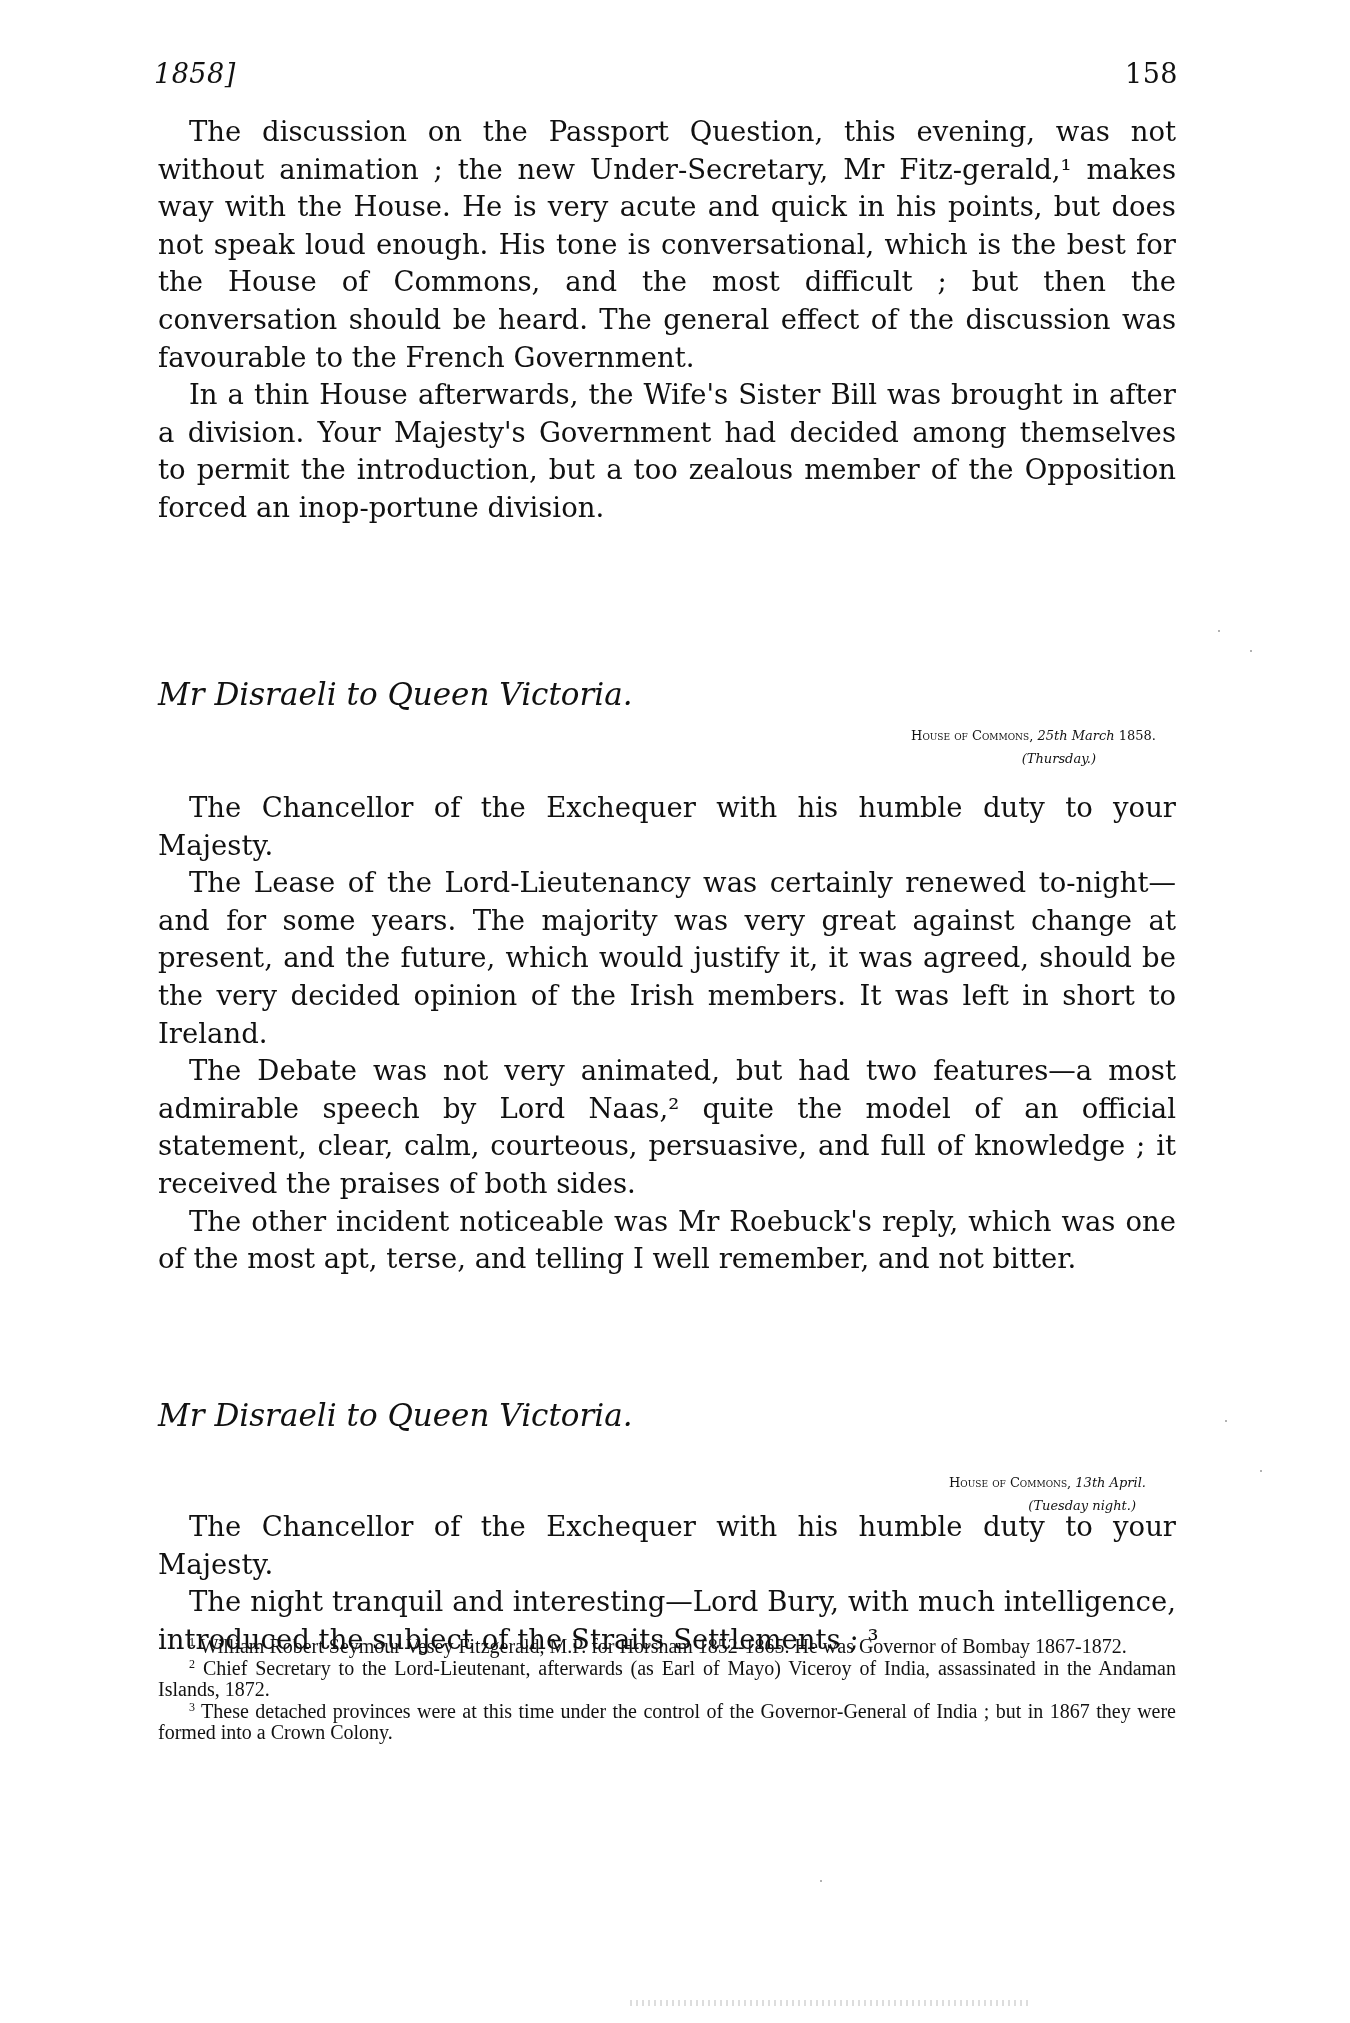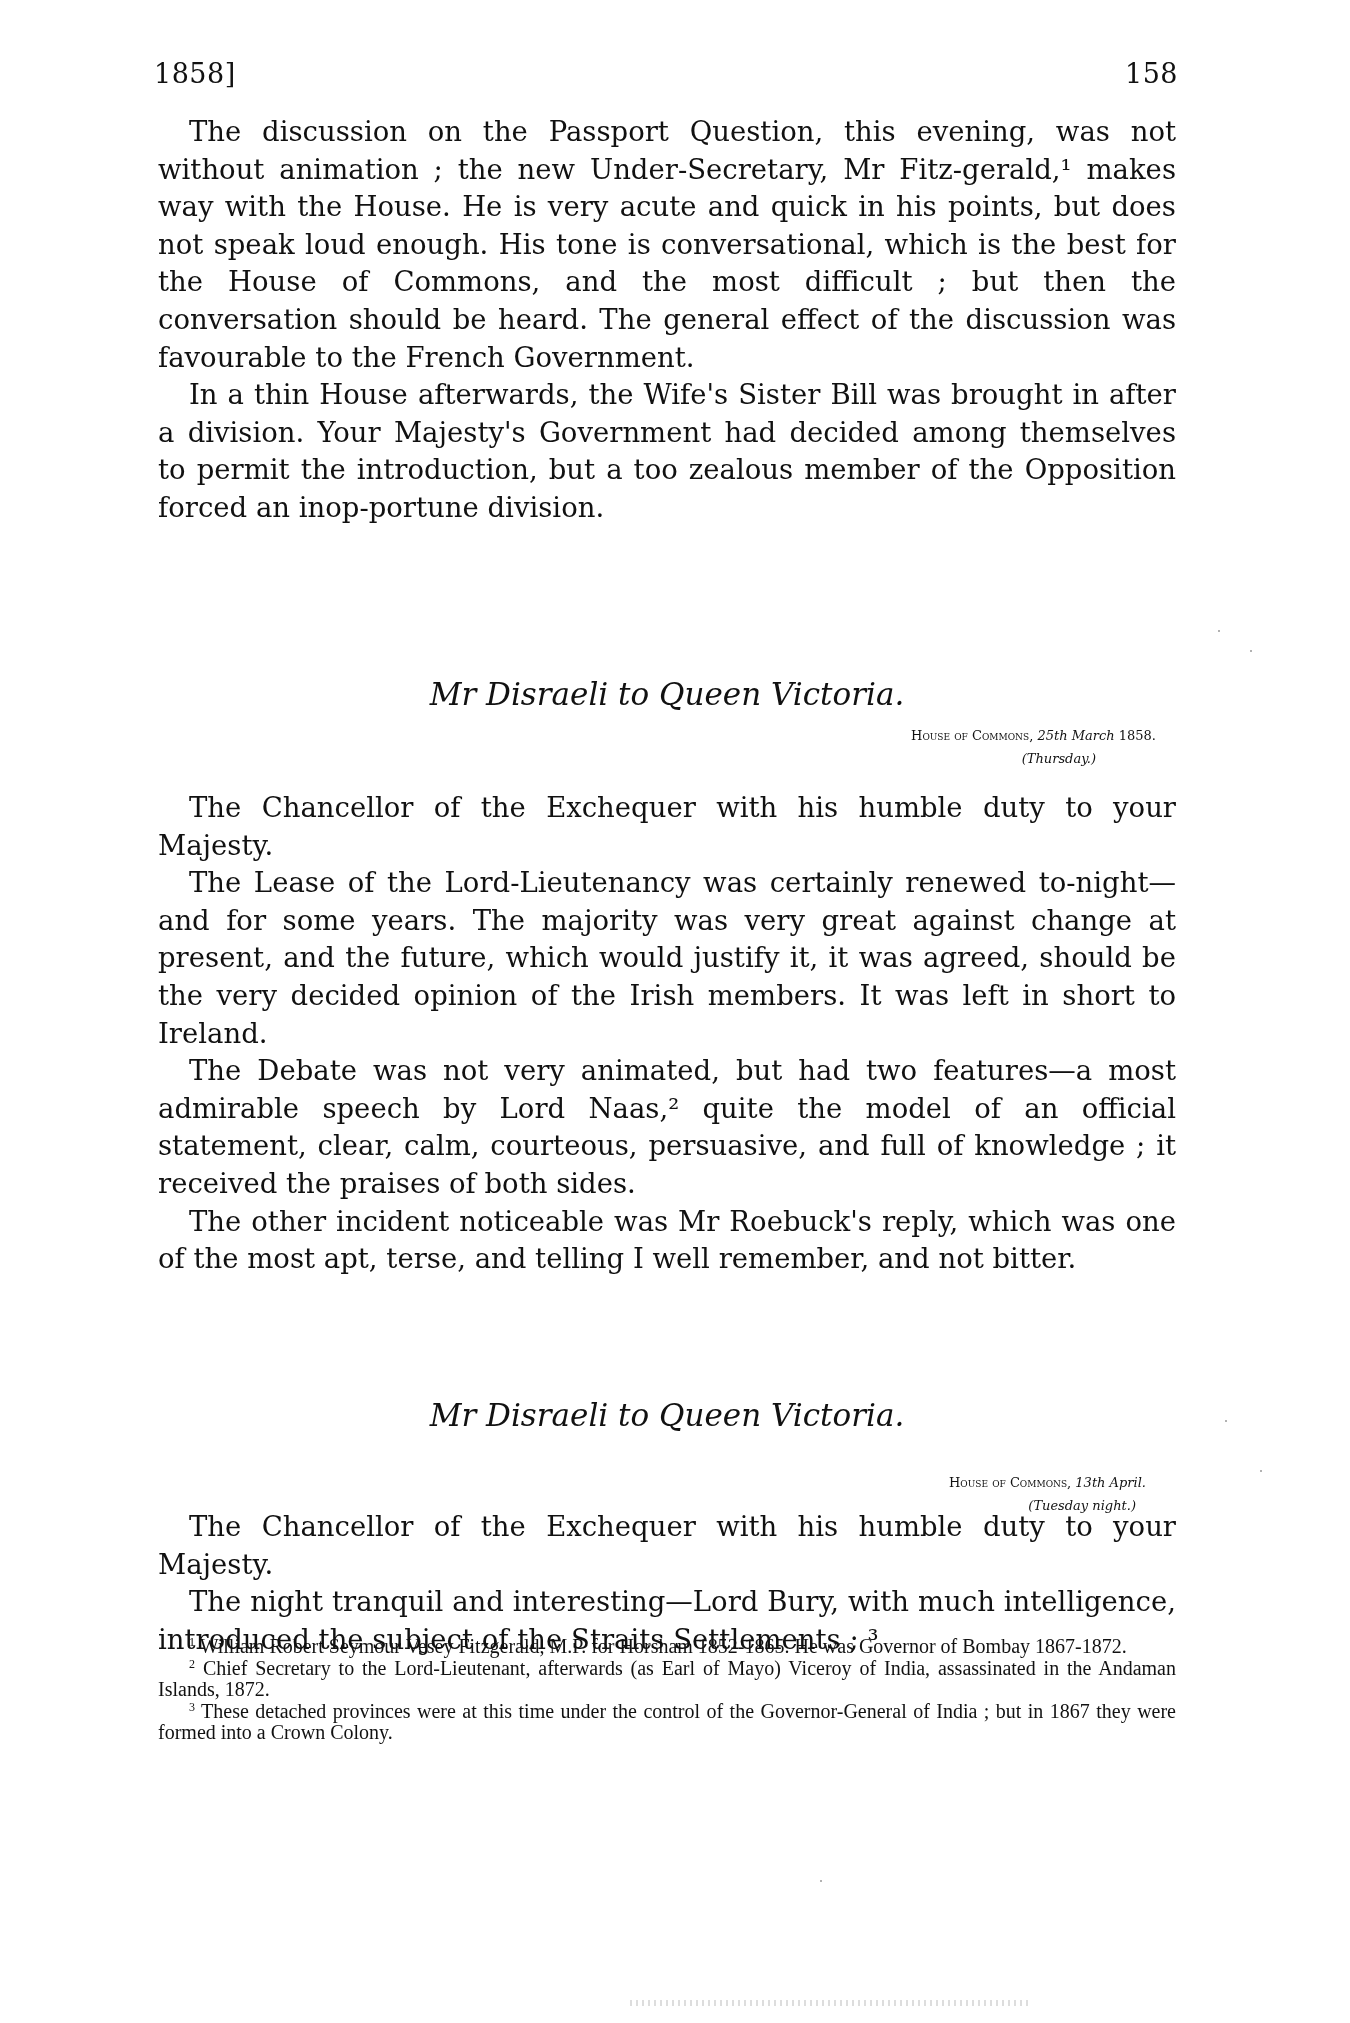--- a/index.html
+++ b/index.html
@@ -1,24 +1,24 @@
 <!DOCTYPE html>
 <html><head>
 <meta charset="utf-8">
 <style>
   html,body{margin:0;padding:0;background:#fff;}
   body{width:1350px;height:2023px;position:relative;overflow:hidden;font-family:"DejaVu Serif","Liberation Serif",serif;color:#111;}
   .page{position:absolute;left:158px;top:0;width:1018px;}
   .running-head{position:absolute;top:58px;left:0;width:1018px;height:36px;font-size:27px;letter-spacing:0.5px;}
-  .running-head .l{position:absolute;left:-4px;}
+  .running-head .l{position:absolute;left:-4px;font-style:italic;}
   .running-head .c{position:absolute;left:0;width:100%;text-align:center;letter-spacing:2px;}
   .running-head .r{position:absolute;right:-2px;}
   .body{position:absolute;left:0;width:1018px;font-size:27.5px;line-height:37.6px;text-align:justify;}
   .body p{margin:0;text-indent:31px;}
-  .heading{position:absolute;left:0;width:1018px;text-align:center;font-style:italic;font-size:31px;}
+  .heading{position:absolute;left:0;width:1018px;text-align:left;font-style:italic;font-size:31px;}
   .dateline{position:absolute;right:20px;text-align:right;font-size:13px;line-height:23px;margin-left:31px;}
   .dateline .sc{font-variant:small-caps;}
   .dateline .day{display:block;padding-right:60px;font-style:italic;}
   .footnotes{position:absolute;left:0;width:1018px;font-size:20px;line-height:21.5px;text-align:justify;font-family:"Liberation Serif",serif;}
   .footnotes p{margin:0;text-indent:31px;}
   sup{font-size:0.6em;vertical-align:0.6em;line-height:0;}
   .speck{position:absolute;width:2px;height:2px;background:#999;border-radius:1px;}
   .scanline{position:absolute;left:630px;top:2000px;width:400px;height:6px;background:repeating-linear-gradient(90deg,#bbb 0 2px,transparent 2px 6px);opacity:.5;}
 </style>
 </head>

